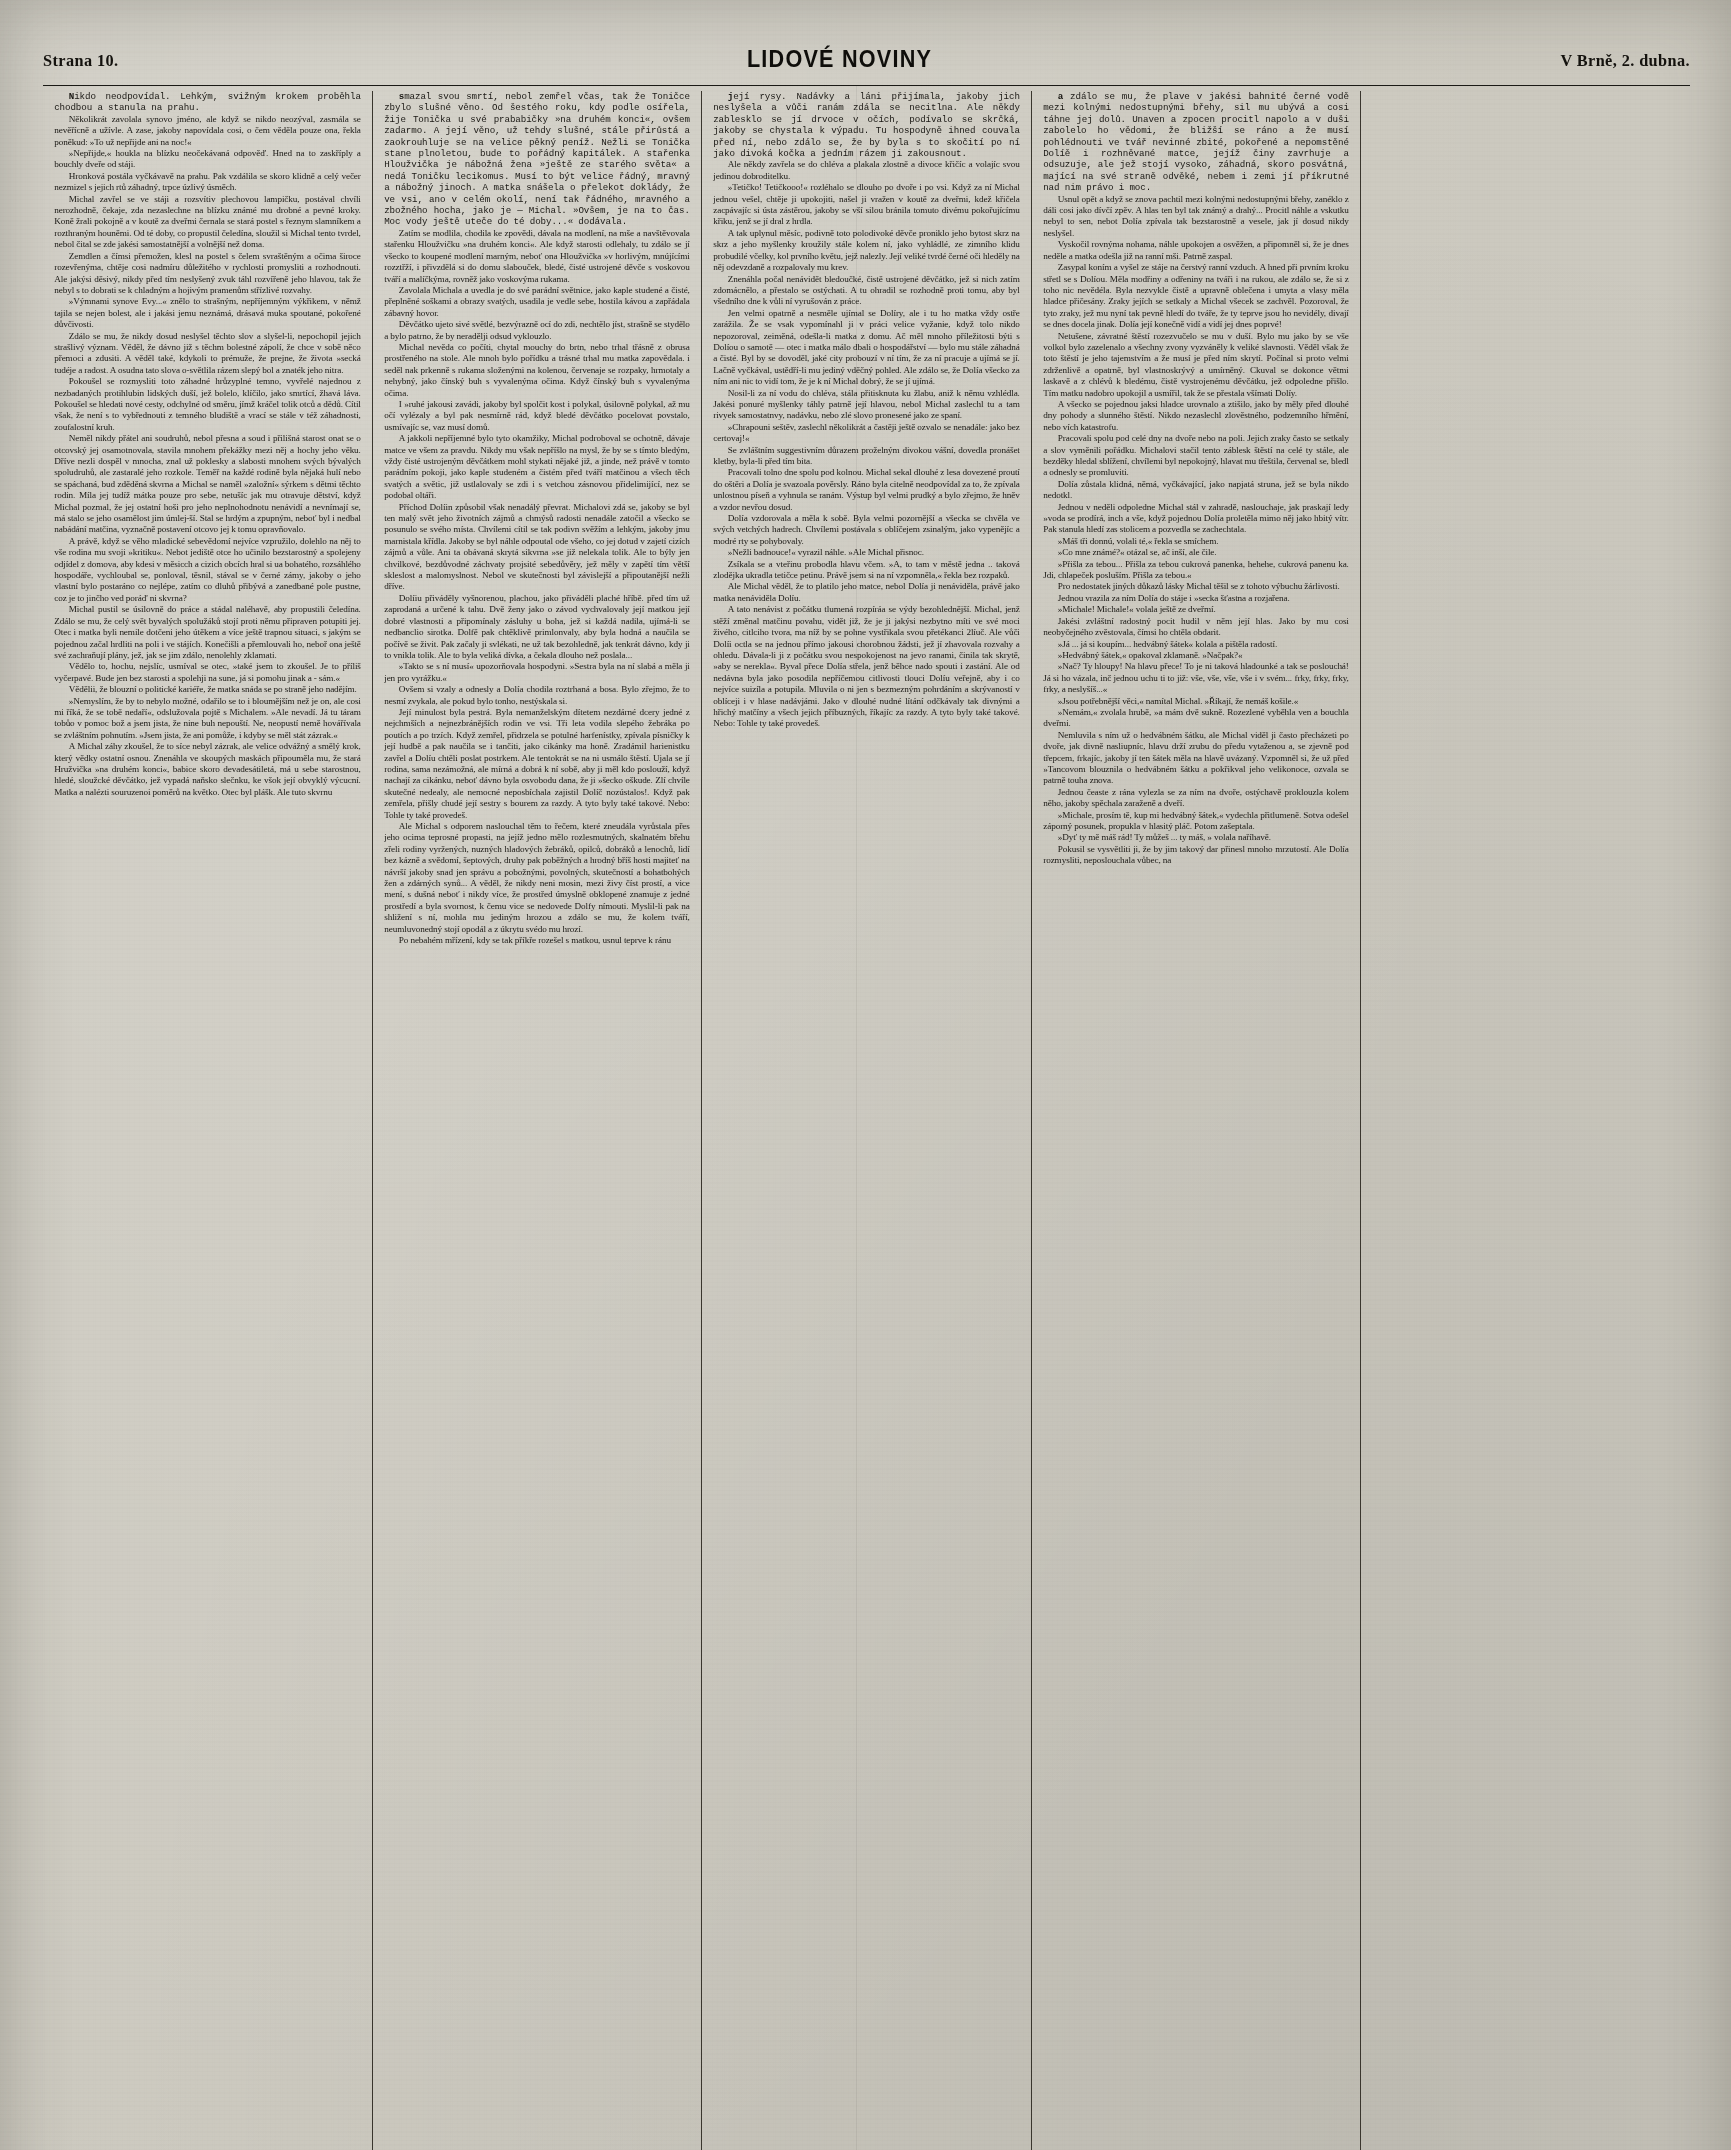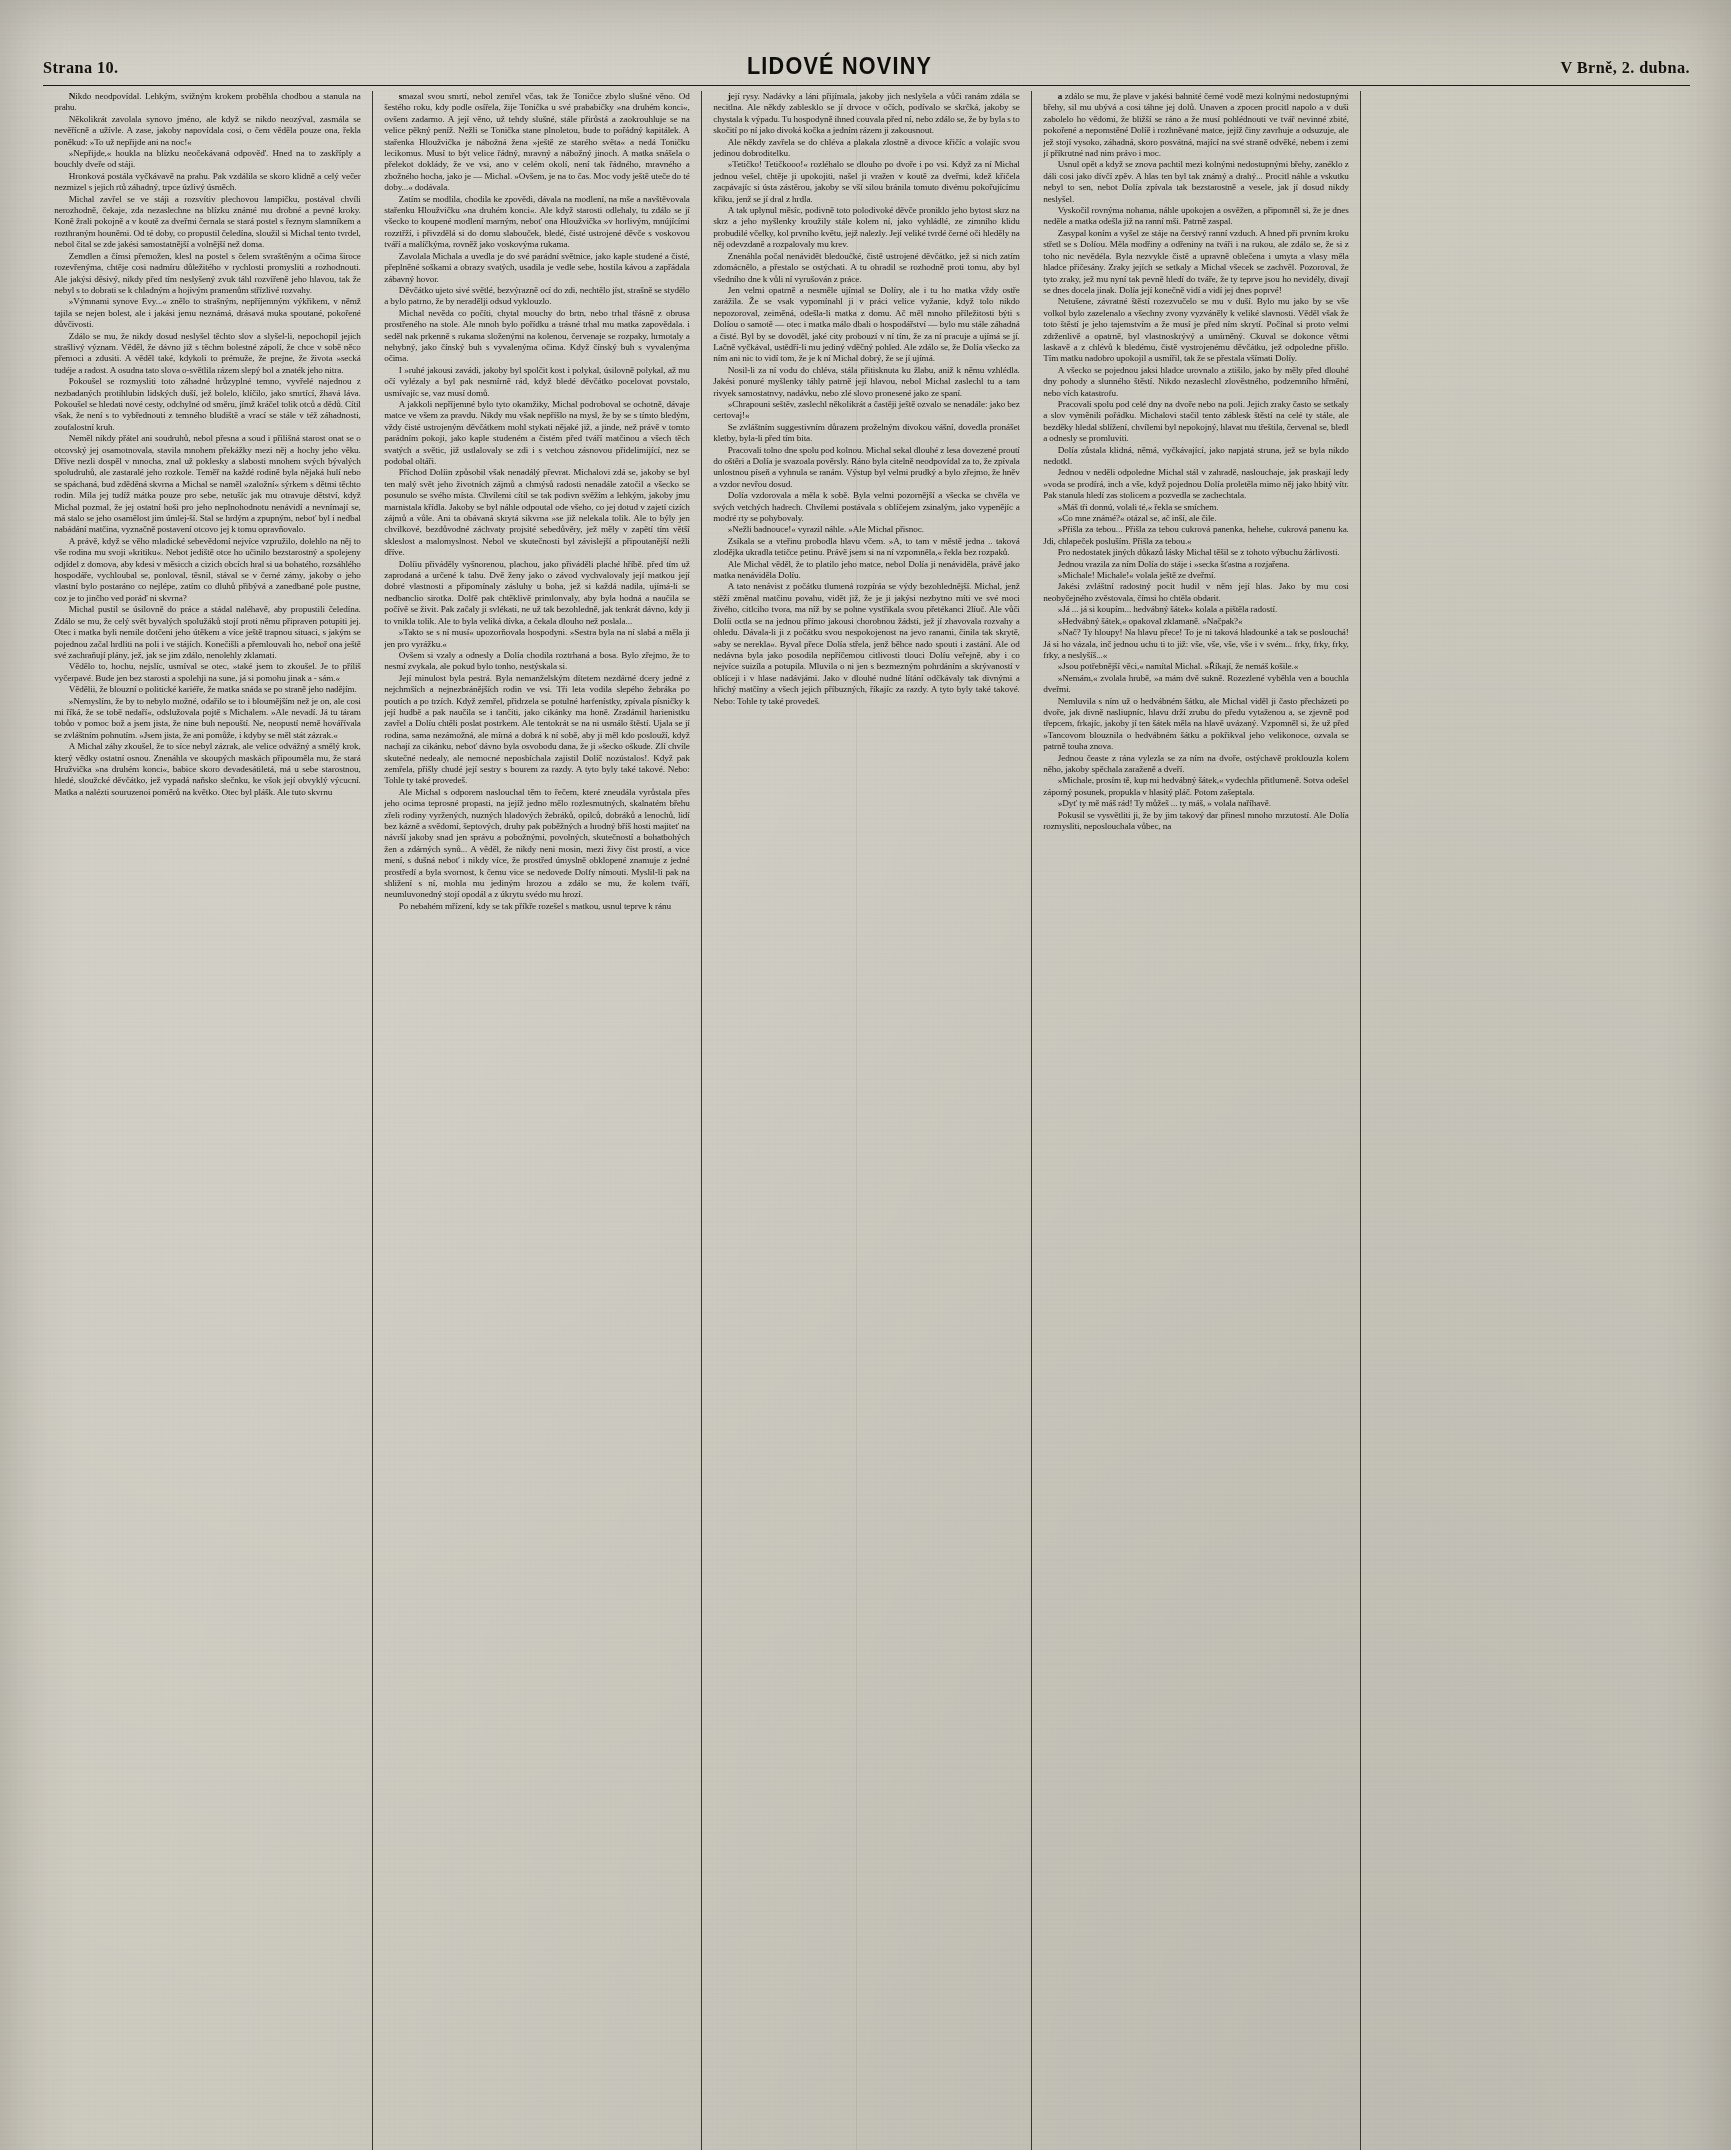--- a/index.html
+++ b/index.html
@@ -39,21 +39,21 @@
   .masthead {
     position: absolute;
     left: 43px;
     top: 52px;
     width: 1647px;
     height: 34px;
     border-bottom: 1.3px solid #1b1a16;
     display: flex;
     align-items: flex-end;
     justify-content: space-between;
-    padding-bottom: 5px;
+    padding-bottom: 12px;
     box-sizing: border-box;
   }
   .masthead-left, .masthead-right {
     font-family: "Liberation Serif", serif;
     font-weight: bold;
     font-size: 16.3px;
     color: #15130f;
     letter-spacing: 0.4px;
     white-space: nowrap;
     padding-bottom: 1.7px;
@@ -109,21 +109,21 @@
     -webkit-hyphens: auto;
     word-spacing: -0.1px;
     letter-spacing: -0.1px;
   }
 
   .drop-lead::first-letter {
     font-weight: bold;
   }
 
   
-  .col-inner p.body:first-child { text-indent: 14.6px; }
+  .col-inner p.body:first-child { text-indent: 14.6px; font-family: Liberation Mono, monospace; }
 
   .fold {
     position: absolute;
     left: 856px;
     top: 86px;
     width: 0.9px;
     height: 2572px;
     background: rgba(0,0,0,0.06);
   }
   .edge-shadow {

